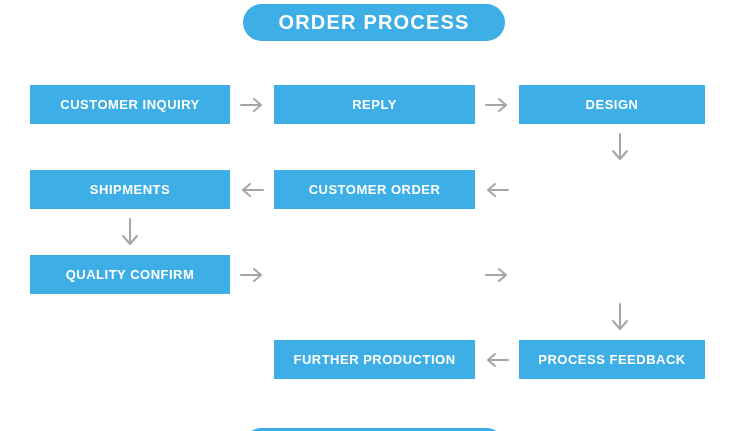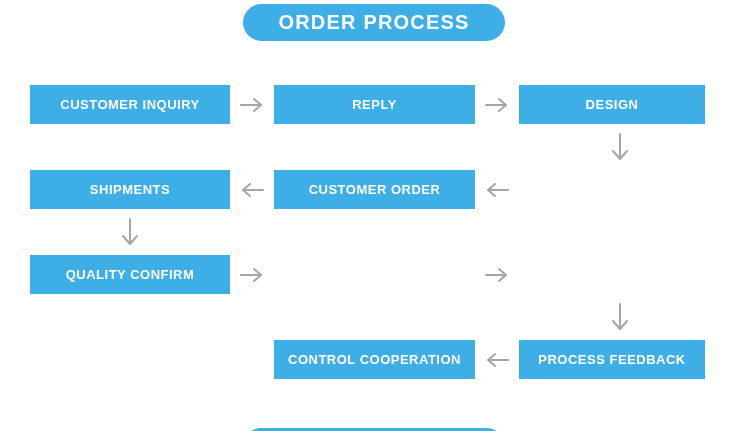--- a/index.html
+++ b/index.html
@@ -139,21 +139,21 @@
       </svg>
   </div>
 
   <div class="arrow v-logistics">
     <svg width="20" height="32" viewBox="0 0 20 32">
         <path d="M10 3 V27 M3 20 L10 28 L17 20"></path>
       </svg>
   </div>
 
   <div class="box c2 r4">
-    <span>CONTROL COOPERATION</span>
+    <span>FURTHER PRODUCTION</span>
   </div>
   <div class="arrow h-g2 h-r4">
     <svg width="30" height="20" viewBox="0 0 30 20">
         <path d="M26 10 H6 M13 4 L6 10 L13 16"></path>
       </svg>
   </div>
   <div class="box c3 r4">
     <span>PROCESS FEEDBACK</span>
   </div>
 

